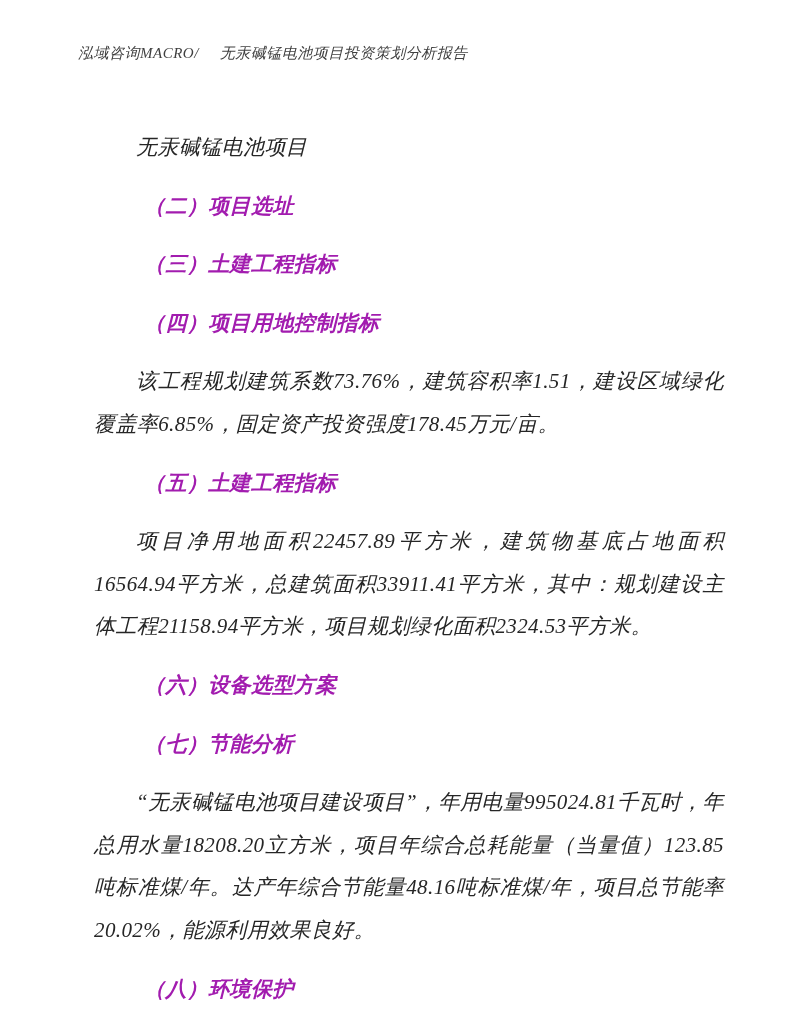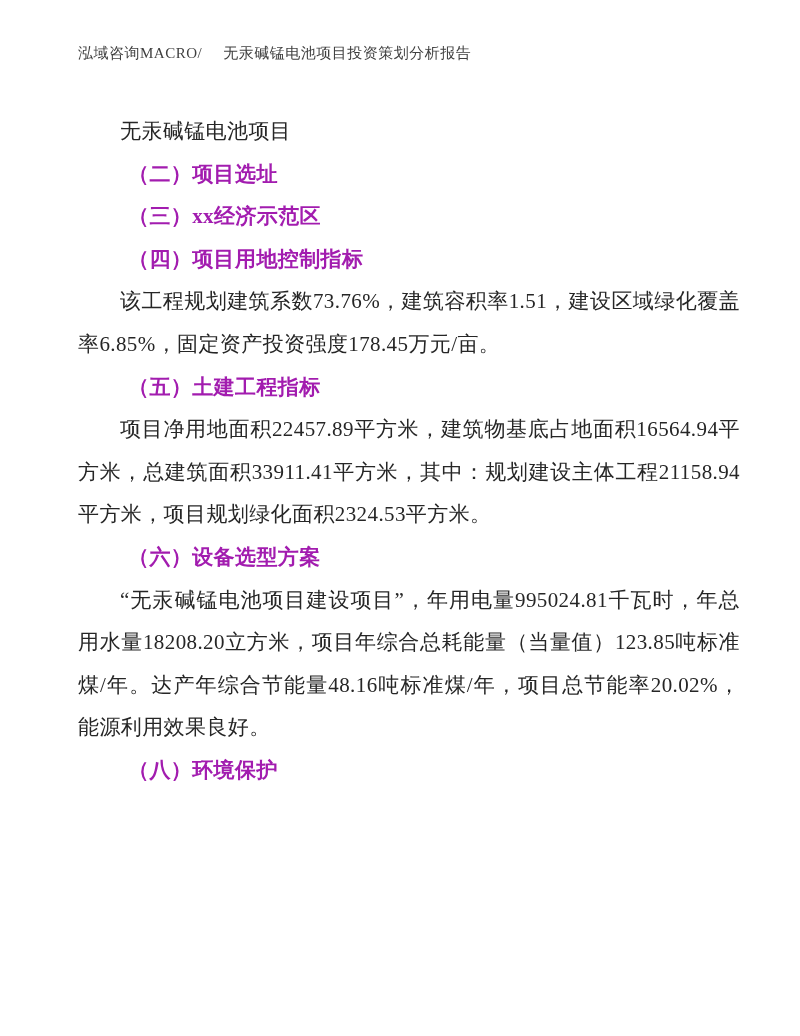--- a/index.html
+++ b/index.html
@@ -14,54 +14,56 @@
   }
   .page { position: absolute; inset: 0; background: #ffffff; }
   .page-header {
     position: absolute;
     top: 44px;
     left: 78px;
     font-size: 15px;
     letter-spacing: 0.5px;
     color: #3f3f3f;
     white-space: nowrap;
+    font-style: italic;
   }
   .page-header .htitle { margin-left: 21px; }
   .doc-body {
     position: absolute;
     top: 110px;
     left: 78px;
     width: 662px;
     font-size: 21px;
     line-height: 42.6px;
     letter-spacing: 0.4px;
     text-align: justify;
     color: #262626;
   }
-  .doc-body p { margin: 0; padding: 0; }
+  .doc-body p { margin: 16px; padding: 0; font-style: italic; }
   p.para { text-indent: 42px; }
   p.heading {
     font-weight: 700;
     color: #a21caf;
     padding-left: 50px;
     text-indent: 0;
   }
 </style>
 </head>
 <body>
 
 <div class="page">
   <div class="page-header">
     <span class="brand">泓域咨询MACRO/</span><span class="htitle">无汞碱锰电池项目投资策划分析报告</span>
   </div>
   <div class="doc-body" id="doc-body">
       <p class="para">无汞碱锰电池项目</p>
       <p class="heading">（二）项目选址</p>
-      <p class="heading">（三）xx经济示范区</p>
+      <p class="heading">（三）土建工程指标</p>
       <p class="heading">（四）项目用地控制指标</p>
       <p class="para">该工程规划建筑系数73.76%，建筑容积率1.51，建设区域绿化覆盖率6.85%，固定资产投资强度178.45万元/亩。</p>
       <p class="heading">（五）土建工程指标</p>
       <p class="para">项目净用地面积22457.89平方米，建筑物基底占地面积16564.94平方米，总建筑面积33911.41平方米，其中：规划建设主体工程21158.94平方米，项目规划绿化面积2324.53平方米。</p>
       <p class="heading">（六）设备选型方案</p>
+      <p class="heading">（七）节能分析</p>
       <p class="para">“无汞碱锰电池项目建设项目”，年用电量995024.81千瓦时，年总用水量18208.20立方米，项目年综合总耗能量（当量值）123.85吨标准煤/年。达产年综合节能量48.16吨标准煤/年，项目总节能率20.02%，能源利用效果良好。</p>
       <p class="heading">（八）环境保护</p>
     </div>
 </div>
 
 </body></html>

